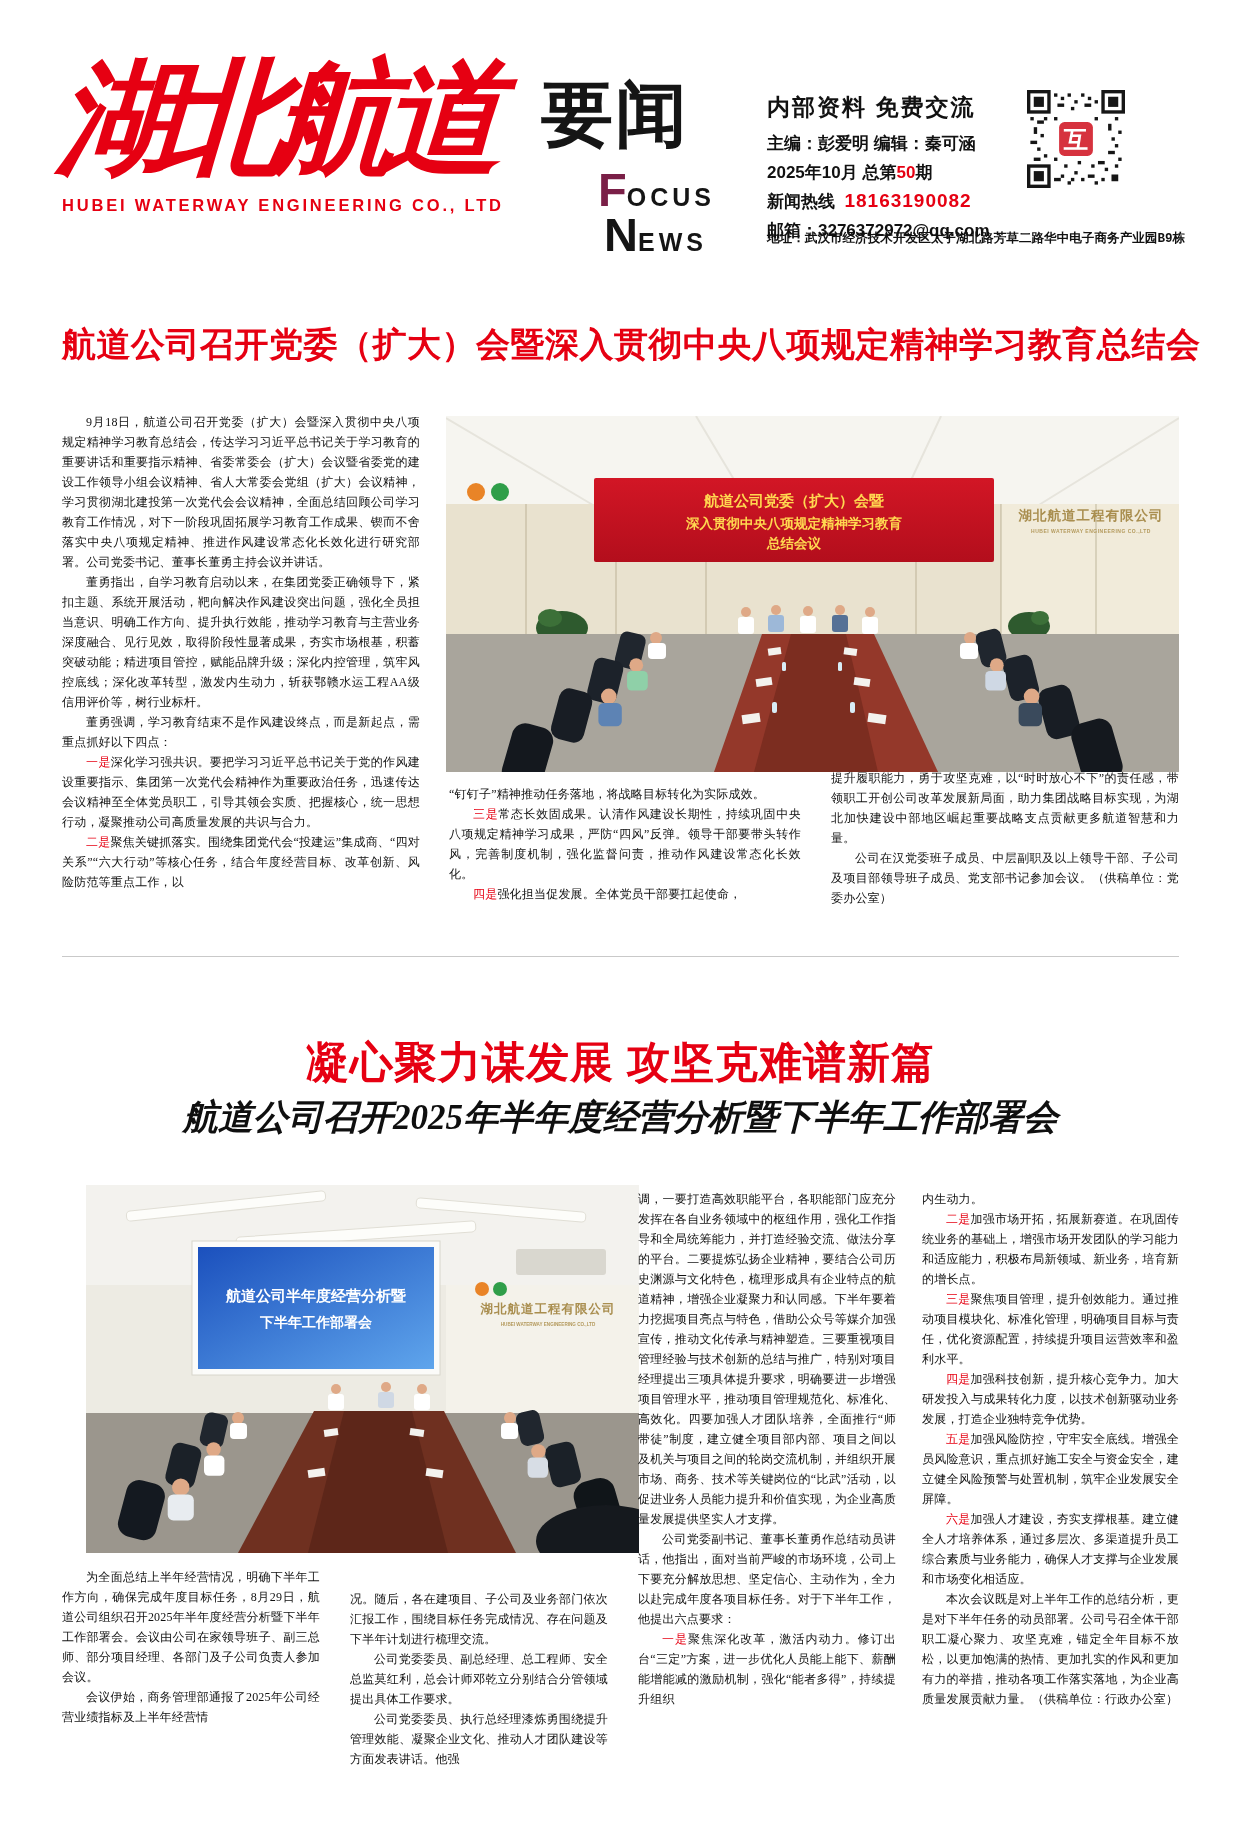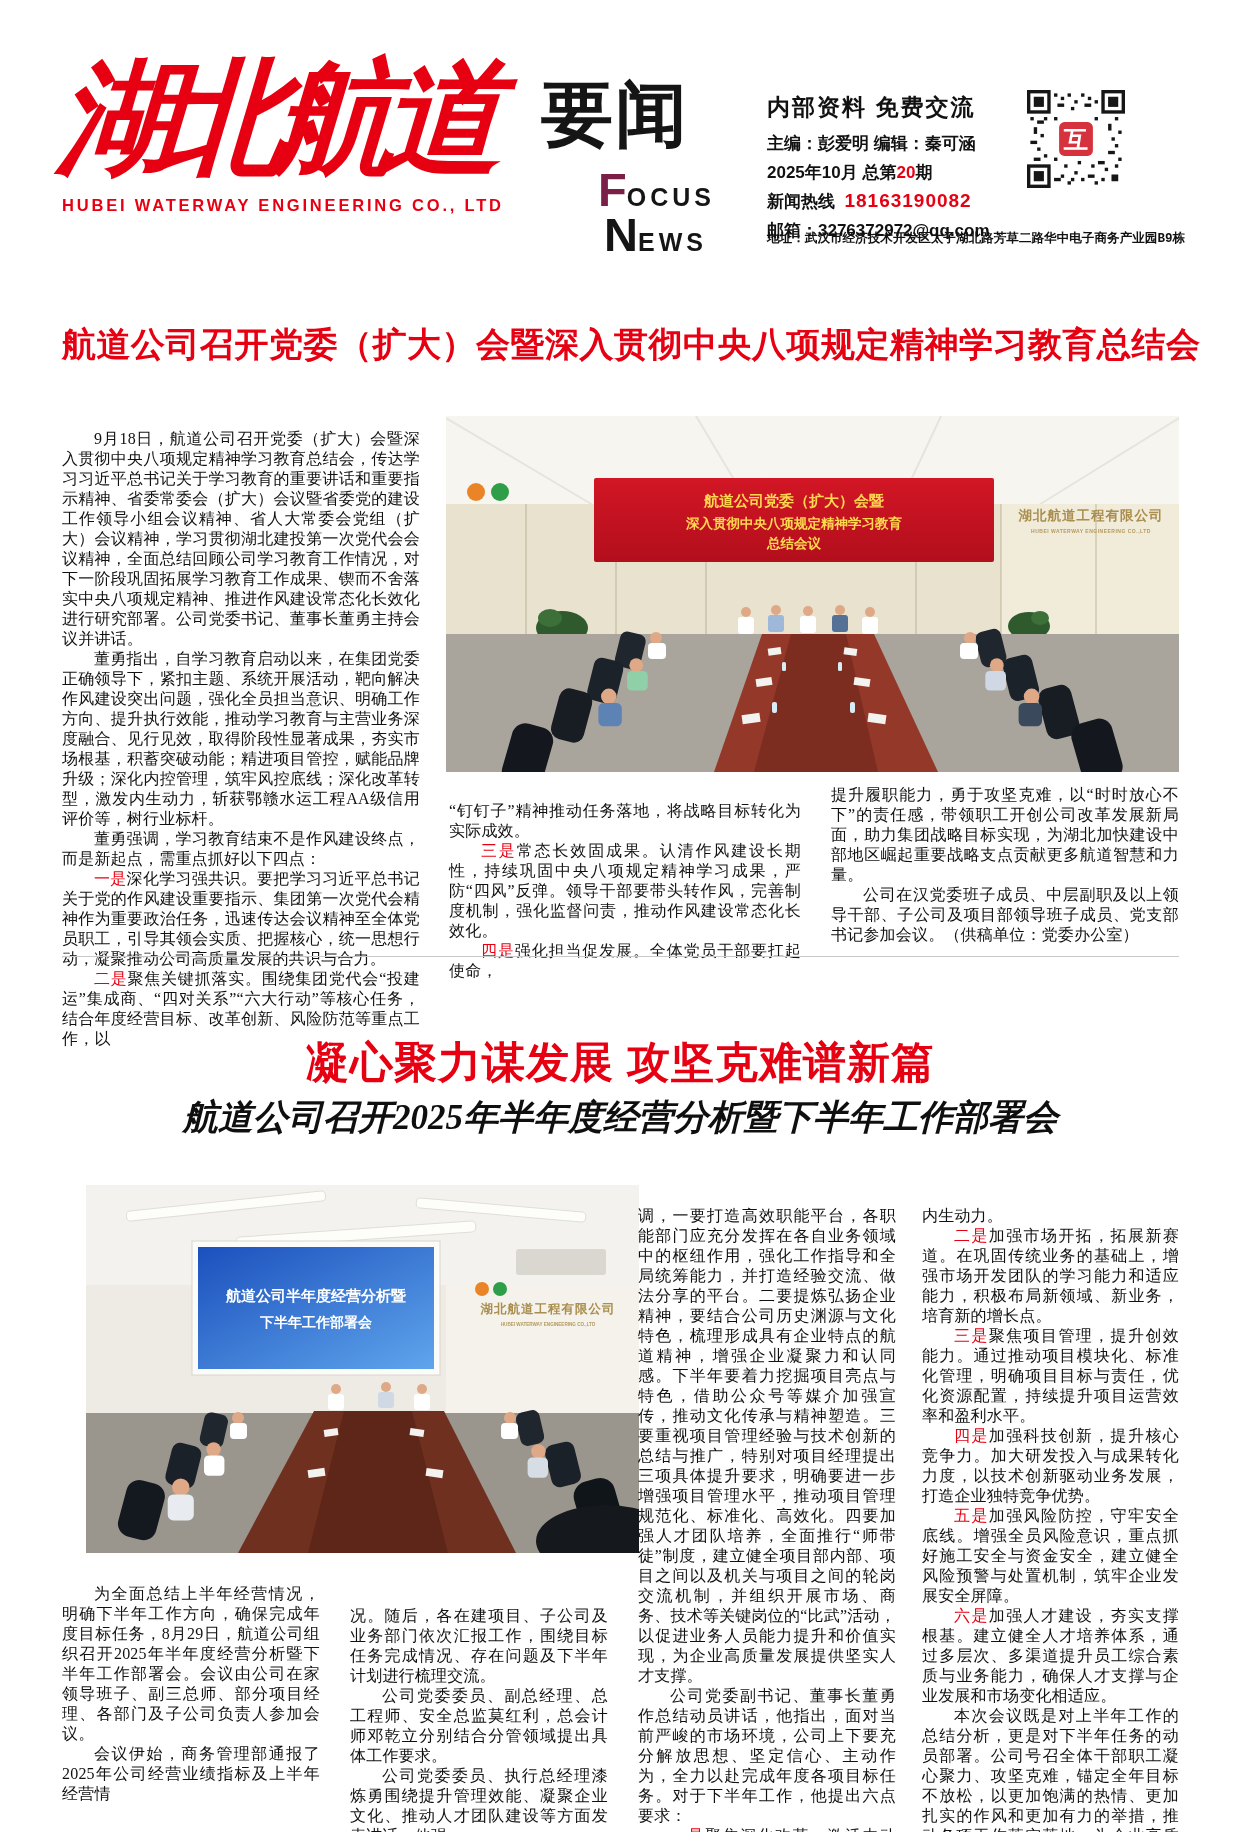--- a/index.html
+++ b/index.html
@@ -33,21 +33,21 @@
            font-weight:900;color:#e60012;font-family:"Liberation Sans",sans-serif;letter-spacing:0.5px;white-space:nowrap;}
   .title2-red{position:absolute;left:62px;top:1034px;width:1117px;text-align:center;font-size:43px;
            font-weight:900;color:#e60012;font-family:"Liberation Sans",sans-serif;letter-spacing:1px;white-space:nowrap;}
   .title2-black{position:absolute;left:62px;top:1094px;width:1117px;text-align:center;font-size:35px;
            font-weight:900;color:#0f0f0f;font-family:"Liberation Serif",serif;white-space:nowrap;font-style:italic;}
   .divider{position:absolute;left:62px;top:956px;width:1117px;border-top:1px solid #c9c9c9;}
   
   .article{position:absolute;left:62px;width:1117px;}
   .article1{top:412px;height:530px;}
   .article2{top:1185px;height:628px;}
-  .bodycol{position:absolute;font-size:16px;line-height:20px;text-align:justify;letter-spacing:0.2px;margin-top:17px;}
+  .bodycol{position:absolute;font-size:12px;line-height:20px;text-align:justify;letter-spacing:0.2px;}
   .bodycol p{margin:0;text-indent:2em;}
   .bodycol p.ni{text-indent:0;}
   .lead{color:#e60012;}
   .a1-left{left:0;top:0;width:358px;}
   .a1-colA{left:387px;top:372px;width:352px;}
   .a1-colB{left:769px;top:356px;width:348px;}
   .a2-col1{left:0;top:382px;width:258px;}
   .a2-col2{left:288px;top:404px;width:258px;}
   .a2-col3{left:576px;top:4px;width:258px;}
   .a2-col4{left:860px;top:4px;width:257px;}
@@ -70,21 +70,21 @@
     </div>
     <div class="focus-row row2">
       <span class="big-letter letter-n">N</span>
       <span class="small-caps">EWS</span>
     </div>
   </div>
 
   <div class="info">
     <div class="info-notice">内部资料  免费交流</div>
     <div class="info-line">主编：彭爱明  编辑：秦可涵</div>
-    <div class="info-line"><span>2025年10月  总第</span><span class="red">20</span><span>期</span></div>
+    <div class="info-line"><span>2025年10月  总第</span><span class="red">50</span><span>期</span></div>
     <div class="info-line"><span>新闻热线</span>&nbsp;&nbsp;<span class="red hotline-num">18163190082</span></div>
     <div class="info-line"><span>邮箱：</span><span>3276372972@qq.com</span></div>
   </div>
   <div class="info-address"><span>地址：</span><span>武汉市经济技术开发区太子湖北路芳草二路华中电子商务产业园B9栋</span></div>
 
   <div class="qr">
     <svg viewBox="0 0 29 29">
       <g fill="#161616">
         <rect x="0" y="0" width="7" height="7"></rect>
           <rect x="22" y="0" width="7" height="7"></rect>

